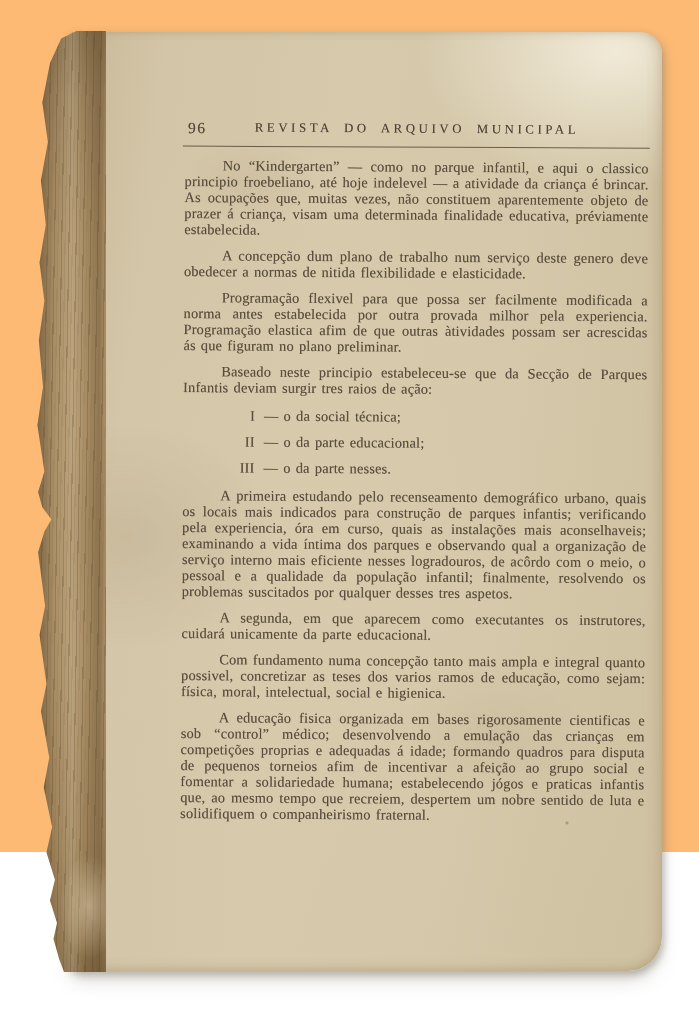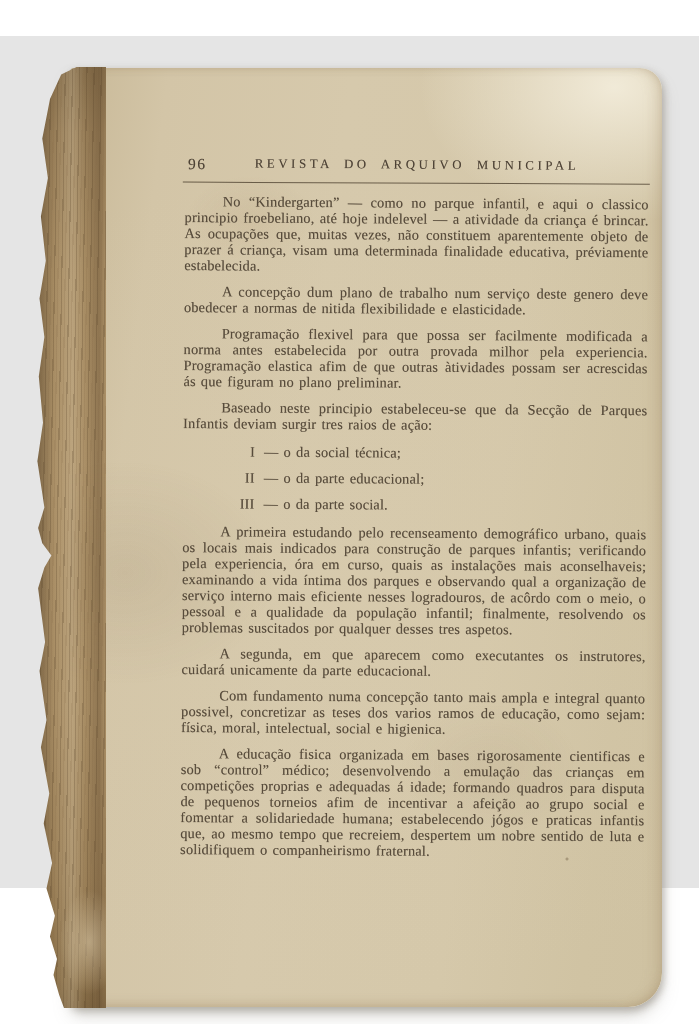--- a/index.html
+++ b/index.html
@@ -3,21 +3,21 @@
 <meta charset="utf-8">
 <style>
   * { box-sizing: border-box; }
   html, body { margin: 0; padding: 0; }
   body {
     width: 699px; height: 1024px;
     background: #ffffff;
     font-family: "Liberation Serif", "DejaVu Serif", serif;
     overflow: hidden;
   }
-  .canvas { position: relative; width: 699px; height: 852px; background: #e5e5e5; margin-top: 36px; }
+  .canvas { position: relative; width: 699px; height: 852px; background: #fdba74; }
 
   
   .page {
     position: absolute; left: 70px; top: 32px; width: 592px; height: 939px; z-index: 1;
     border-radius: 4px 22px 34px 10px;
     background:
       radial-gradient(ellipse 300px 210px at 92% 2%, rgba(244,238,221,0.9), rgba(244,238,221,0) 65%),
       radial-gradient(ellipse 700px 520px at 45% 55%, rgba(216,203,174,0.35), rgba(216,203,174,0) 80%),
       linear-gradient(97deg, #bfae8b 0%, #ccbd9d 5%, #d3c5a7 14%, #d6c9ac 40%, #d5c8aa 68%, #d0c3a3 88%, #cfc2a2 100%);
     box-shadow:
@@ -119,21 +119,21 @@
       <li>
         <span class="numeral">I</span>
         <span class="li-text">— o da social técnica;</span>
       </li>
       <li>
         <span class="numeral">II</span>
         <span class="li-text">— o da parte educacional;</span>
       </li>
       <li>
         <span class="numeral">III</span>
-        <span class="li-text">— o da parte social.</span>
+        <span class="li-text">— o da parte nesses.</span>
       </li>
     </ul>
 
     <p class="para" style="margin-top:12px">A primeira estudando pelo recenseamento demográfico urbano, quais os locais mais indicados para construção de parques infantis; verificando pela experiencia, óra em curso, quais as instalações mais aconselhaveis; examinando a vida íntima dos parques e observando qual a organização de serviço interno mais eficiente nesses logradouros, de acôrdo com o meio, o pessoal e a qualidade da população infantil; finalmente, resolvendo os problemas suscitados por qualquer desses tres aspetos.</p>
     <p class="para">A segunda, em que aparecem como executantes os instrutores, cuidará unicamente da parte educacional.</p>
     <p class="para">Com fundamento numa concepção tanto mais ampla e integral quanto possivel, concretizar as teses dos varios ramos de educação, como sejam: física, moral, intelectual, social e higienica.</p>
     <p class="para">A educação fisica organizada em bases rigorosamente cientificas e sob “control” médico; desenvolvendo a emulação das crianças em competições proprias e adequadas á idade; formando quadros para disputa de pequenos torneios afim de incentivar a afeição ao grupo social e fomentar a solidariedade humana; estabelecendo jógos e praticas infantis que, ao mesmo tempo que recreiem, despertem um nobre sentido de luta e solidifiquem o companheirismo fraternal.</p>
 
   </div>
 </div>

